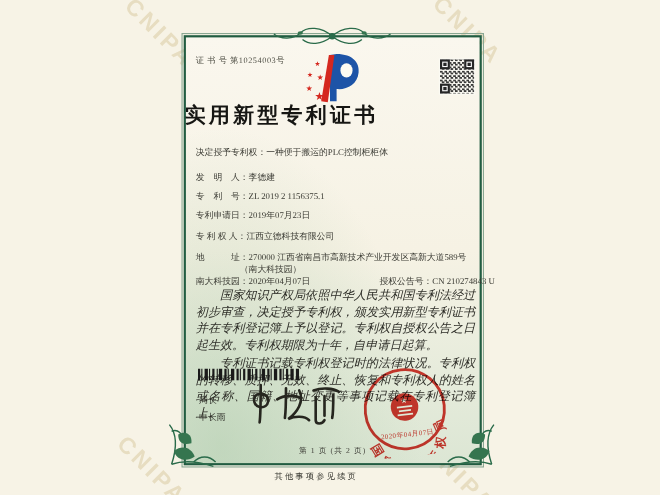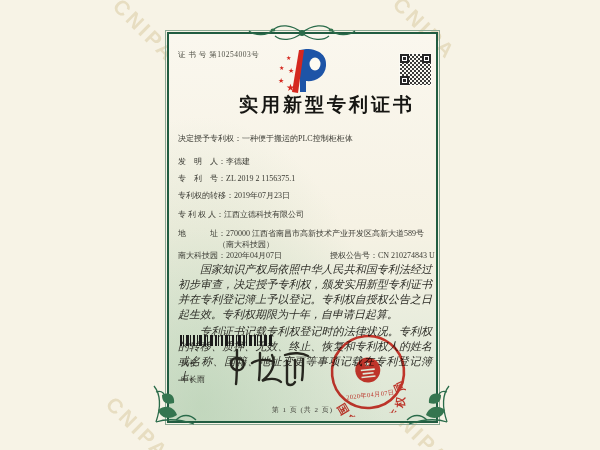--- a/index.html
+++ b/index.html
@@ -31,28 +31,28 @@
   .qr{position:absolute; left:399px; top:53px; width:33px; height:33px; background:#fbfaf3;}
   .qr .modules{
     position:absolute; inset:1px;
     background:repeating-conic-gradient(#2a2a2a 0% 25%, transparent 0% 50%);
     background-size:4px 4px; opacity:.92;
   }
   .qr .f{position:absolute; width:9px; height:9px; border:2px solid #262626; background:#fff; box-sizing:border-box;}
   .qr .f::after{content:""; position:absolute; inset:1px; background:#262626;}
   .qr .f.tl{left:1px; top:1px;} .qr .f.tr{right:1px; top:1px;} .qr .f.bl{left:1px; bottom:1px;}
   .title{
-    position:absolute; left:168px; top:92px; width:318px; text-align:center;
+    position:absolute; left:168px; top:92px; width:318px; text-align:left;
     font-size:19px; font-weight:bold; letter-spacing:3px; color:#161613;
   }
   .fields{position:absolute; left:178px; top:133px; width:256px; font-size:8px; color:#3a3a33;}
   .frow{position:absolute; left:0; white-space:nowrap;}
   .frow .lbl{color:#3a3a33;}
   .addr2{padding-left:40px;}
-  .grant-no{position:absolute; left:152px; top:0; white-space:nowrap;}
+  .grant-no{position:absolute; left:167px; top:0; white-space:nowrap;}
   .paras{
     position:absolute; left:178px; top:262px; width:254px;
     font-size:11px; line-height:1.36; text-align:justify;
     font-style:italic; color:#2e2e28;
   }
   .paras p{margin:0 0 2px 0; text-indent:2em;}
   .barcode{position:absolute; left:180px; top:335px; width:92px; height:11px;}
   .sig-title{position:absolute; left:181px; top:358px; font-size:8px; color:#2c2c26;}
   .sig-name{position:absolute; left:181px; top:374px; font-size:8px; color:#2c2c26;}
   .signature{position:absolute; left:222px; top:347px; width:92px; height:47px;}
@@ -144,21 +144,21 @@
     <div class="frow" style="top:0;">
       <span class="lbl">决定授予专利权：</span><span>一种便于搬运的PLC控制柜柜体</span>
     </div>
     <div class="frow" style="top:23px;font-family:Liberation Serif, serif;">
       <span class="lbl">发　明　人：</span><span>李德建</span>
     </div>
     <div class="frow" style="top:40px;">
       <span class="lbl">专　利　号：</span><span>ZL 2019 2 1156375.1</span>
     </div>
     <div class="frow" style="top:57px;">
-      <span class="lbl">专利权的转移：</span><span>2019年07月23日</span>
+      <span class="lbl">专利申请日：</span><span>2019年07月23日</span>
     </div>
     <div class="frow" style="top:76px;font-family:Liberation Serif, serif;">
       <span class="lbl">专 利 权 人：</span><span>江西立德科技有限公司</span>
     </div>
     <div class="frow" style="top:95px;">
       <span class="lbl">地　　　址：</span><span>270000 江西省南昌市高新技术产业开发区高新大道589号</span>
     </div>
     <div class="frow addr2" style="top:106px;">
       <span>（南大科技园）</span>
     </div>
@@ -230,14 +230,15 @@
       <circle cx="43" cy="41" r="12.5" fill="#d5281f"></circle>
       <text x="43" y="37.5" font-size="7" fill="#fff" text-anchor="middle" font-family="'DejaVu Sans',sans-serif">★</text>
       <rect x="36" y="40" width="14" height="1.6" fill="#fff"></rect>
       <rect x="37.5" y="43.5" width="11" height="1.6" fill="#fff"></rect>
       <rect x="36" y="47" width="14" height="1.6" fill="#fff"></rect>
     </g>
     <text x="43" y="68" font-size="6.3" fill="#d5281f" text-anchor="middle" letter-spacing="0.4">2020年04月07日</text>
   </svg>
 
   <div class="page-info">第 1 页 (共 2 页)</div>
+  <div class="cont-note">其他事项参见续页</div>
 
 </div>
 
 </body></html>

